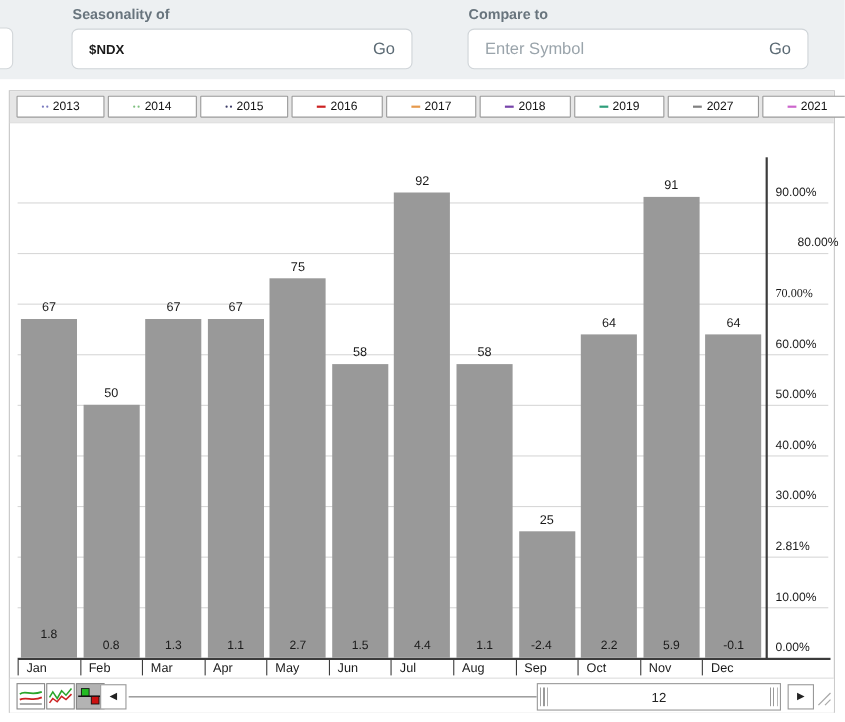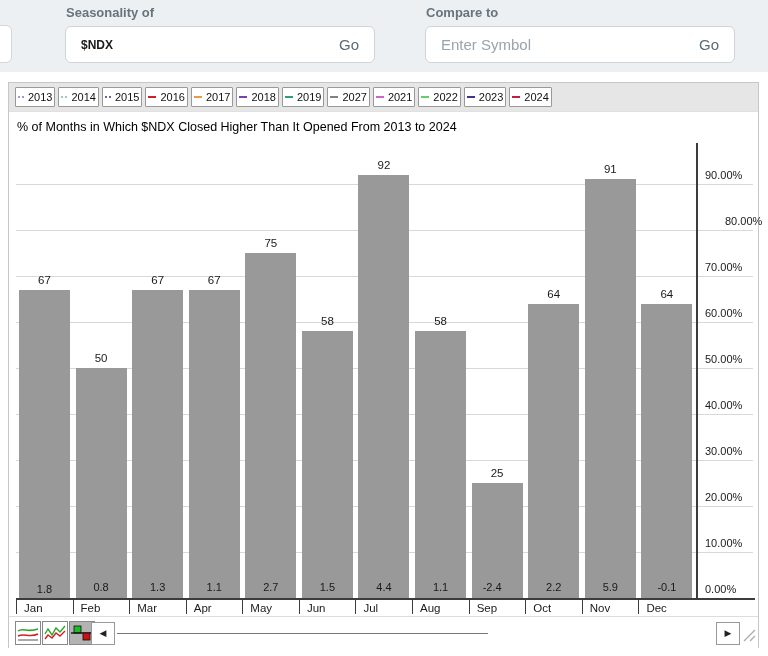--- a/index.html
+++ b/index.html
@@ -41,21 +41,21 @@
     background: #ffffff; border: 1px solid #c6c6c6;
   }
   .legend-strip {
     position: absolute; left: 0; top: 0; width: 100%; height: 29px;
     background: #e6e6e6; border-bottom: 1px solid #e0e0e0;
     display: flex; align-items: center; padding-left: 6px;
   }
   .legend-year-button {
     display: inline-flex; align-items: center; gap: 4px;
     background: #fff; border: 1px solid #999; border-radius: 1px;
-    height: 20px; padding: 0 2px; margin-right: 3px;
+    height: 20px; padding: 0 22px; margin-right: 3px;
     font-family: "Liberation Sans", "DejaVu Sans", sans-serif;
     font-size: 11px; color: #111; cursor: pointer; white-space: nowrap;
   }
   .marker-dotted { display: inline-flex; gap: 2px; align-items: center; }
   .marker-dotted i { display: block; width: 2px; height: 2px; border-radius: 50%; }
   .marker-dash { display: inline-block; width: 8px; height: 2px; }
   .chart-title {
     position: absolute; left: 8px; top: 37px;
     font-size: 12.5px; color: #000;
   }
@@ -179,47 +179,46 @@
         </button>
         <button class="legend-year-button">
           <span class="marker-dash" style="background: rgb(68, 51, 136);"></span>
           <span>2023</span>
         </button>
         <button class="legend-year-button">
           <span class="marker-dash" style="background: rgb(187, 34, 68);"></span>
           <span>2024</span>
         </button>
       </div>
-    <div class="chart-title">% of Months in Which $NDX Closed Higher Than It Opened From 2013 to 2024</div>
     <div class="plot">
         <div class="ylabel" style="left: 696px; top: 500px;">0.00%</div>
         <div class="gridline" style="left: 7px; top: 469px; width: 737px;"></div>
         <div class="ylabel" style="left: 696px; top: 454px;">10.00%</div>
         <div class="gridline" style="left: 7px; top: 423px; width: 737px;"></div>
-        <div class="ylabel" style="left: 696px; top: 408px;">20.00%</div>
+        <div class="ylabel" style="left: 696px; top: 408px;">2.81%</div>
         <div class="gridline" style="left: 7px; top: 377px; width: 737px;"></div>
         <div class="ylabel" style="left: 696px; top: 362px;">30.00%</div>
         <div class="gridline" style="left: 7px; top: 331px; width: 737px;"></div>
         <div class="ylabel" style="left: 696px; top: 316px;">40.00%</div>
         <div class="gridline" style="left: 7px; top: 285px; width: 737px;"></div>
         <div class="ylabel" style="left: 696px; top: 270px;">50.00%</div>
         <div class="gridline" style="left: 7px; top: 239px; width: 737px;"></div>
         <div class="ylabel" style="left: 696px; top: 224px;">60.00%</div>
         <div class="gridline" style="left: 7px; top: 193px; width: 737px;"></div>
-        <div class="ylabel" style="left: 696px; top: 178px;">70.00%</div>
+        <div class="ylabel" style="left: 696px; top: 178px; font-family: Liberation Serif, serif;">70.00%</div>
         <div class="gridline" style="left: 7px; top: 147px; width: 737px;"></div>
         <div class="ylabel" style="left: 696px; top: 132px; padding-left: 20px;">80.00%</div>
         <div class="gridline" style="left: 7px; top: 101px; width: 737px;"></div>
         <div class="ylabel" style="left: 696px; top: 86px;">90.00%</div>
         <div class="yaxis" style="left: 687px; top: 60px; height: 457px;"></div>
         <div class="baseline" style="left: 7px; top: 515px; width: 739px;"></div>
         <div class="btick" style="left: 7px; top: 517px; height: 14px;"></div>
         <div class="bar" style="left: 10px; top: 207px; width: 51px; height: 308px; background: rgb(153, 153, 153);"></div>
         <div class="barval" style="left: 10px; top: 191px; width: 51px;">67</div>
-        <div class="avgval" style="left: 10px; top: 500px; width: 51px;">1.8</div>
+        <div class="avgval" style="left: 10px; top: 488px; width: 51px;">1.8</div>
         <div class="month" style="left: 15px; top: 519px;">Jan</div>
         <div class="btick" style="left: 63.58px; top: 517px; height: 14px;"></div>
         <div class="bar" style="left: 66.58px; top: 285px; width: 51px; height: 230px; background: rgb(153, 153, 153);"></div>
         <div class="barval" style="left: 66.58px; top: 269px; width: 51px;">50</div>
         <div class="avgval" style="left: 66.58px; top: 498px; width: 51px;">0.8</div>
         <div class="month" style="left: 71.58px; top: 519px;">Feb</div>
         <div class="btick" style="left: 120.16px; top: 517px; height: 14px;"></div>
         <div class="bar" style="left: 123.16px; top: 207px; width: 51px; height: 308px; background: rgb(153, 153, 153);"></div>
         <div class="barval" style="left: 123.16px; top: 191px; width: 51px;">67</div>
         <div class="avgval" style="left: 123.16px; top: 498px; width: 51px;">1.3</div>
@@ -288,20 +287,25 @@
       <button class="ctype-btn pressed" style="left:60px">
         <svg width="22" height="18" viewBox="0 0 22 18">
           <rect x="3" y="2" width="7" height="7" fill="#22bb22" stroke="#111" stroke-width="0.8"></rect>
           <path d="M0,9 L22,9" stroke="#111" stroke-width="1.4"></path>
           <rect x="12" y="9" width="7" height="7" fill="#cc1111" stroke="#111" stroke-width="0.8"></rect>
         </svg>
       </button>
 
       <button class="arrow-btn" style="left:82px"><span>◀</span></button>
       <div class="track" style="left:108px; width:371px"></div>
+      <div class="thumb" style="left:479px; width:222px">
+        <span class="grip left"></span>
+        <span>12</span>
+        <span class="grip right"></span>
+      </div>
       <button class="arrow-btn" style="left:707px"><span>▶</span></button>
 
       <svg class="resize-grip" width="15" height="15" viewBox="0 0 15 15">
         <path d="M14,3 L3,14 M14,9 L9,14" stroke="#aaa" stroke-width="1.2" fill="none"></path>
       </svg>
     </div>
   </div>
 </div>
 
 </body></html>

